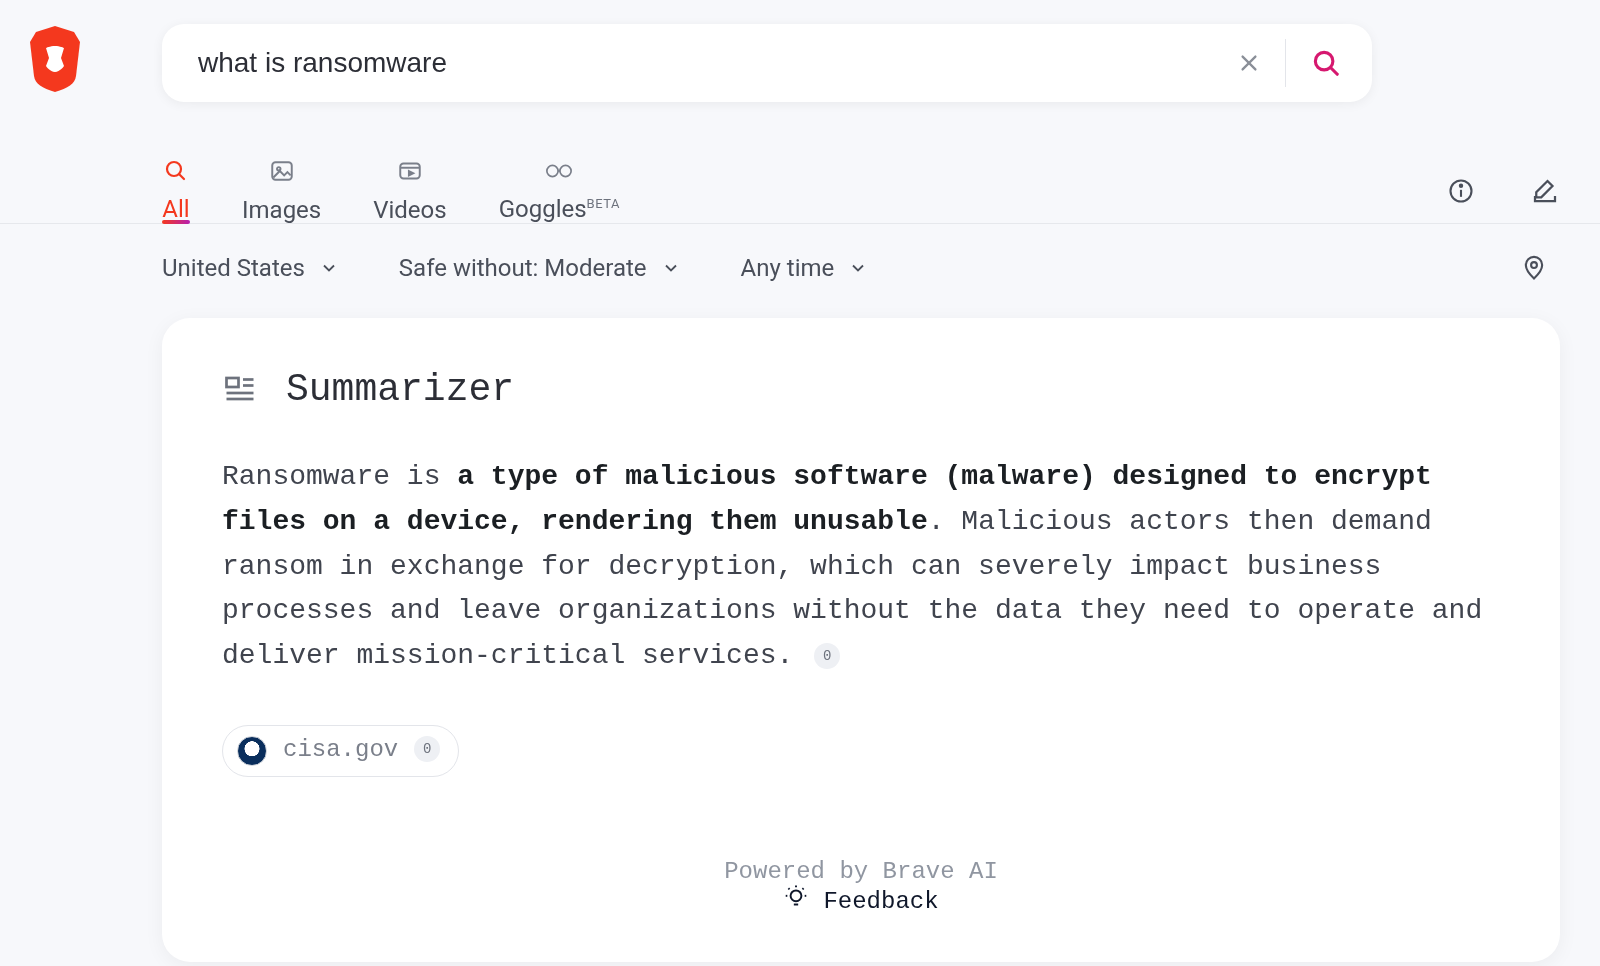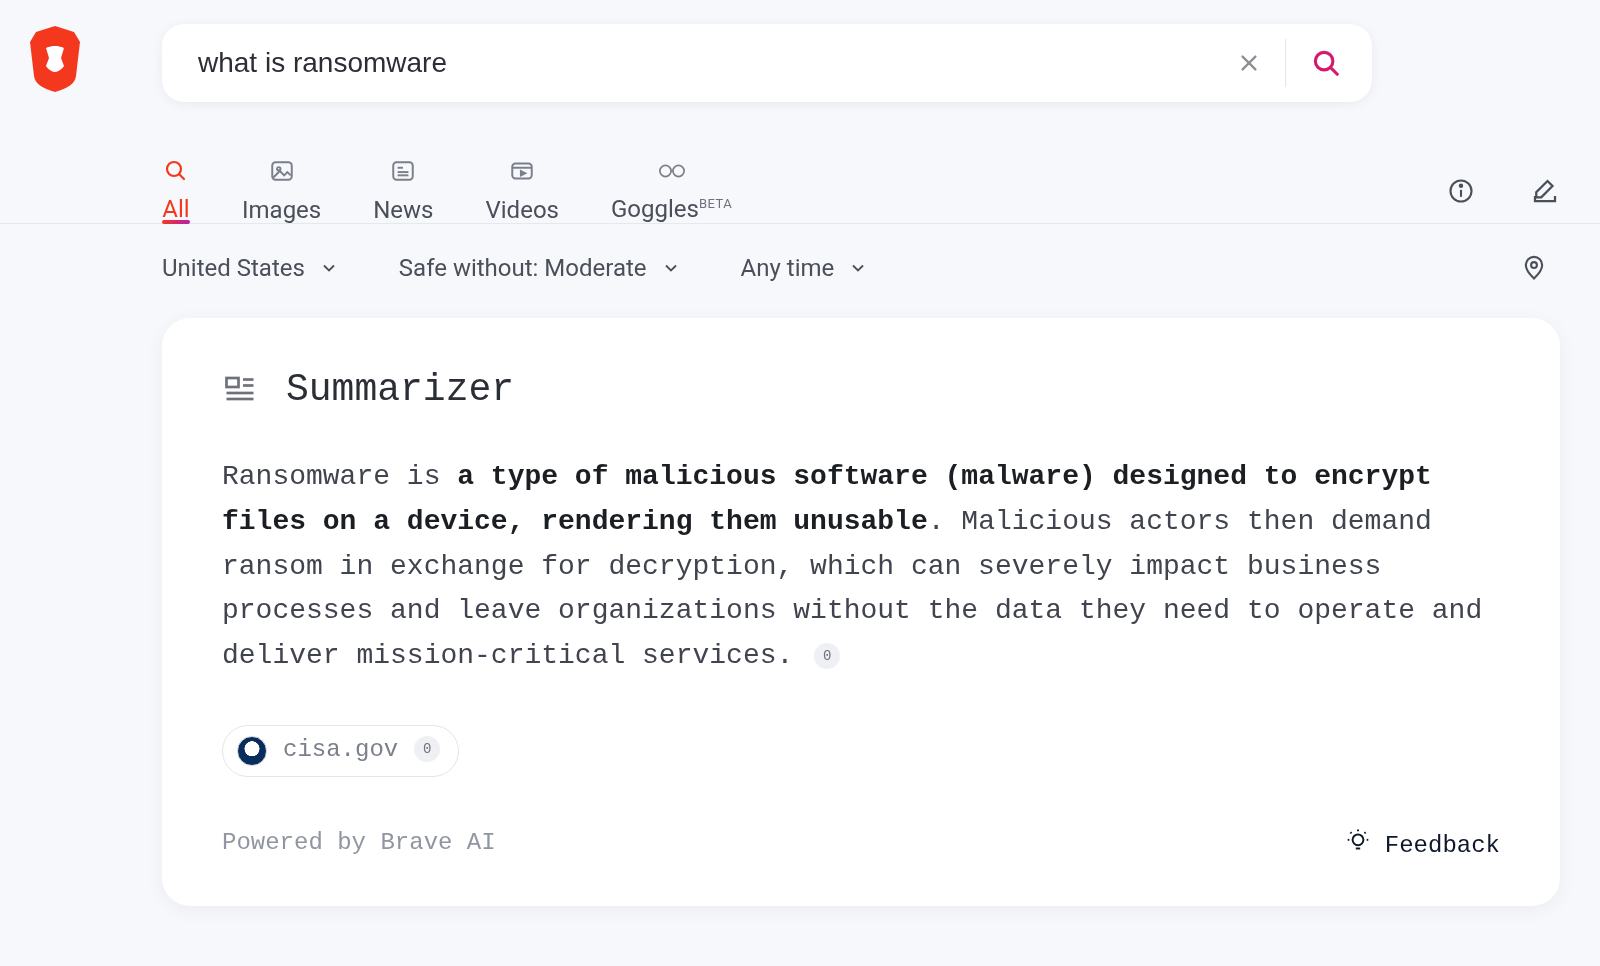--- a/index.html
+++ b/index.html
@@ -190,25 +190,26 @@
     border:1px solid #cfd3da;
   }
   .source-chip .domain { font-size:24px; color:#7a7f8a; }
   .source-chip .num {
     width:26px; height:26px; border-radius:50%;
     background:#eef0f4; font-size:14px; color:#6d727d;
     display:flex; align-items:center; justify-content:center;
   }
   .card-footer {
     display:flex;
-    align-items:flex-start;
+    align-items:center;
     justify-content:space-between;
-    margin-top: 52px;
+    margin-top: 81px;
     font-size: 24px;
     color:#9096a1;
+    flex-direction:column;
   }
   .feedback {
     display:flex; align-items:center; gap:14px; cursor:pointer; color:#0f172a;
   }
 </style>
 </head>
 <body>
 
 <div class="top-area">
   <div class="logo">
@@ -247,31 +248,20 @@
   </div>
   <div class="tab">
     <span class="icon">
       <svg width="26" height="26" viewBox="0 0 24 24" fill="none" stroke="currentColor" stroke-width="1.8">
           <rect x="3" y="4" width="18" height="16" rx="3"></rect>
           <circle cx="9" cy="10" r="1.6"></circle>
           <path d="M4 18 L10 12 L14 16 L17 13 L20 16"></path>
         </svg>
     </span>
     <span>Images</span>
-  </div>
-  <div class="tab">
-    <span class="icon">
-      <svg width="26" height="26" viewBox="0 0 24 24" fill="none" stroke="currentColor" stroke-width="1.8">
-          <rect x="3" y="4" width="18" height="16" rx="3"></rect>
-          <line x1="7" y1="9" x2="12" y2="9"></line>
-          <line x1="7" y1="13" x2="17" y2="13"></line>
-          <line x1="7" y1="16" x2="17" y2="16"></line>
-        </svg>
-    </span>
-    <span>News</span>
   </div>
   <div class="tab">
     <span class="icon">
       <svg width="26" height="26" viewBox="0 0 24 24" fill="none" stroke="currentColor" stroke-width="1.8">
           <rect x="3" y="5" width="18" height="14" rx="3"></rect>
           <line x1="3" y1="9" x2="21" y2="9"></line>
           <path d="M11 12 L15 14 L11 16 Z" fill="currentColor"></path>
         </svg>
     </span>
     <span>Videos</span>

